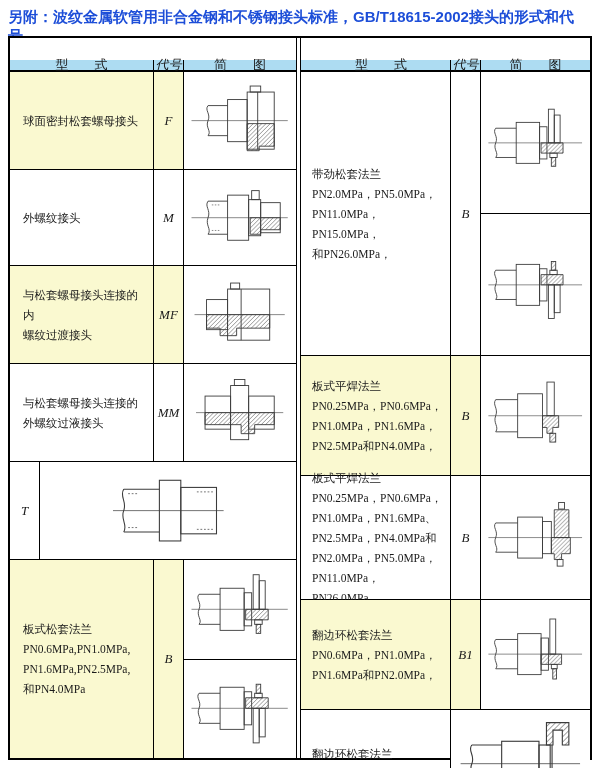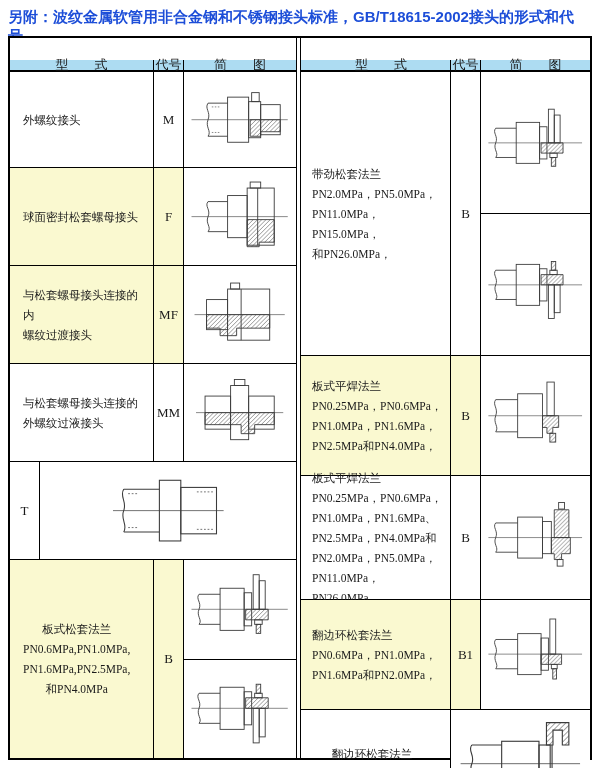--- a/index.html
+++ b/index.html
@@ -6,29 +6,29 @@
   body { width:600px; height:768px; position:relative; font-family:"Liberation Serif", serif; color:#1a1a1a; }
   .title { position:absolute; left:8px; top:8px; width:584px;
            font-family:"Liberation Sans", sans-serif; font-weight:bold; font-size:15px; color:#1d4ed8; }
   .table { position:absolute; left:8px; top:36px; width:584px; height:724px;
            border:2px solid var(--border,#000); display:flex; column-gap:3px;
            background:#fff; box-sizing:border-box; }
   .half { display:flex; flex-direction:column; box-sizing:border-box; }
   .half.left  { width:287px; border-right:1px solid var(--border,#000); }
   .half.right { flex:1; border-left:1px solid var(--border,#000); }
   .row { display:flex; border-bottom:1px solid var(--border,#000); box-sizing:border-box; flex:0 0 auto; }
-  .row:last-child { border-bottom:none;text-align:center; }
+  .row:last-child { border-bottom:none; }
   .row.header { height:34px; border-bottom:2px solid var(--border,#000); }
   .cell { box-sizing:border-box; }
   .cell.type { width:144px; border-right:1px solid var(--border,#000);
                display:flex; align-items:center; padding:4px 4px 4px 13px;
                font-size:11.5px; line-height:20px; white-space:pre-line; }
   .half.right .cell.type { width:150px; padding-left:11px; }
   .cell.code { width:30px; border-right:1px solid var(--border,#000);
-               display:flex; align-items:center; justify-content:center; font-size:13px; }
+               display:flex; align-items:center; justify-content:center; font-size:13px;font-style:italic; }
   .cell.diag { flex:1; display:flex; flex-direction:column; background:#fff;font-family:Liberation Mono, monospace; }
   .row.header .cell { background:var(--header_bg,#addcf2); display:flex;
                       align-items:center; justify-content:center; font-size:13px; padding:0;margin-top:22px; }
   .hl { background:var(--highlight_bg,#faf9d0); }
   .diag-box { flex:1 1 0; display:flex; align-items:center; justify-content:center; overflow:hidden; }
   .diag-box + .diag-box { border-top:1px solid var(--border,#000); }
   .diag-box svg { width:94%; height:92%; }
   .defs-holder { position:absolute; width:0; height:0; }
 </style>
 </head>
@@ -46,55 +46,55 @@
 
 <div class="table">
 
   <div class="half left">
     <div class="row header">
       <div class="cell type">型　　式</div>
       <div class="cell code">代号</div>
       <div class="cell diag">简　　图</div>
     </div>
 
+    <div class="row" style="height:98px">
+      <div class="cell type hl">球面密封松套螺母接头</div>
+      <div class="cell code hl">F</div>
+      <div class="cell diag">
+        <div class="diag-box">
+            <svg viewBox="0 0 140 100">
+    <g stroke="#3b3b3b" fill="none" stroke-width="1.2">
+      <line x1="6" y1="50" x2="134" y2="50" stroke-width="0.8"></line>
+      <path d="M28,30 h26 M28,70 h26 M28,30 c-5,6 4,11 0,20 c-4,9 5,14 0,20"></path>
+      <rect x="54" y="22" width="26" height="56"></rect>
+      <rect x="80" y="12" width="36" height="76"></rect>
+      <line x1="94" y1="12" x2="94" y2="88"></line>
+      <rect x="84" y="4" width="14" height="8"></rect>
+      <path d="M80,54 h36 v30 h-20 v6 h-16 z" fill="url(#hatch)"></path>
+    </g>
+  </svg>
+          </div>
+      </div>
+    </div>
+
     <div class="row" style="height:96px">
       <div class="cell type">外螺纹接头</div>
       <div class="cell code">M</div>
       <div class="cell diag">
         <div class="diag-box">
             <svg viewBox="0 0 140 100">
     <g stroke="#3b3b3b" fill="none" stroke-width="1.2">
       <line x1="6" y1="50" x2="134" y2="50" stroke-width="0.8"></line>
       <path d="M28,28 h26 M28,72 h26 M28,28 c-5,7 4,12 0,22 c-4,10 5,15 0,22"></path>
       <path d="M33,33 h10 M33,67 h10" stroke-dasharray="2 2" stroke-width="0.8"></path>
       <rect x="54" y="20" width="28" height="60"></rect>
       <rect x="82" y="26" width="16" height="48"></rect>
       <rect x="86" y="14" width="10" height="12"></rect>
       <rect x="98" y="30" width="26" height="40"></rect>
       <path d="M84,50 h40 v16 h-26 v6 h-14 z" fill="url(#hatch)"></path>
-    </g>
-  </svg>
-          </div>
-      </div>
-    </div>
-
-    <div class="row" style="height:98px">
-      <div class="cell type hl">球面密封松套螺母接头</div>
-      <div class="cell code hl">F</div>
-      <div class="cell diag">
-        <div class="diag-box">
-            <svg viewBox="0 0 140 100">
-    <g stroke="#3b3b3b" fill="none" stroke-width="1.2">
-      <line x1="6" y1="50" x2="134" y2="50" stroke-width="0.8"></line>
-      <path d="M28,30 h26 M28,70 h26 M28,30 c-5,6 4,11 0,20 c-4,9 5,14 0,20"></path>
-      <rect x="54" y="22" width="26" height="56"></rect>
-      <rect x="80" y="12" width="36" height="76"></rect>
-      <line x1="94" y1="12" x2="94" y2="88"></line>
-      <rect x="84" y="4" width="14" height="8"></rect>
-      <path d="M80,54 h36 v30 h-20 v6 h-16 z" fill="url(#hatch)"></path>
     </g>
   </svg>
           </div>
       </div>
     </div>
 
     <div class="row" style="height:98px">
       <div class="cell type hl">与松套螺母接头连接的内
 螺纹过渡接头</div>
       <div class="cell code hl">MF</div>

